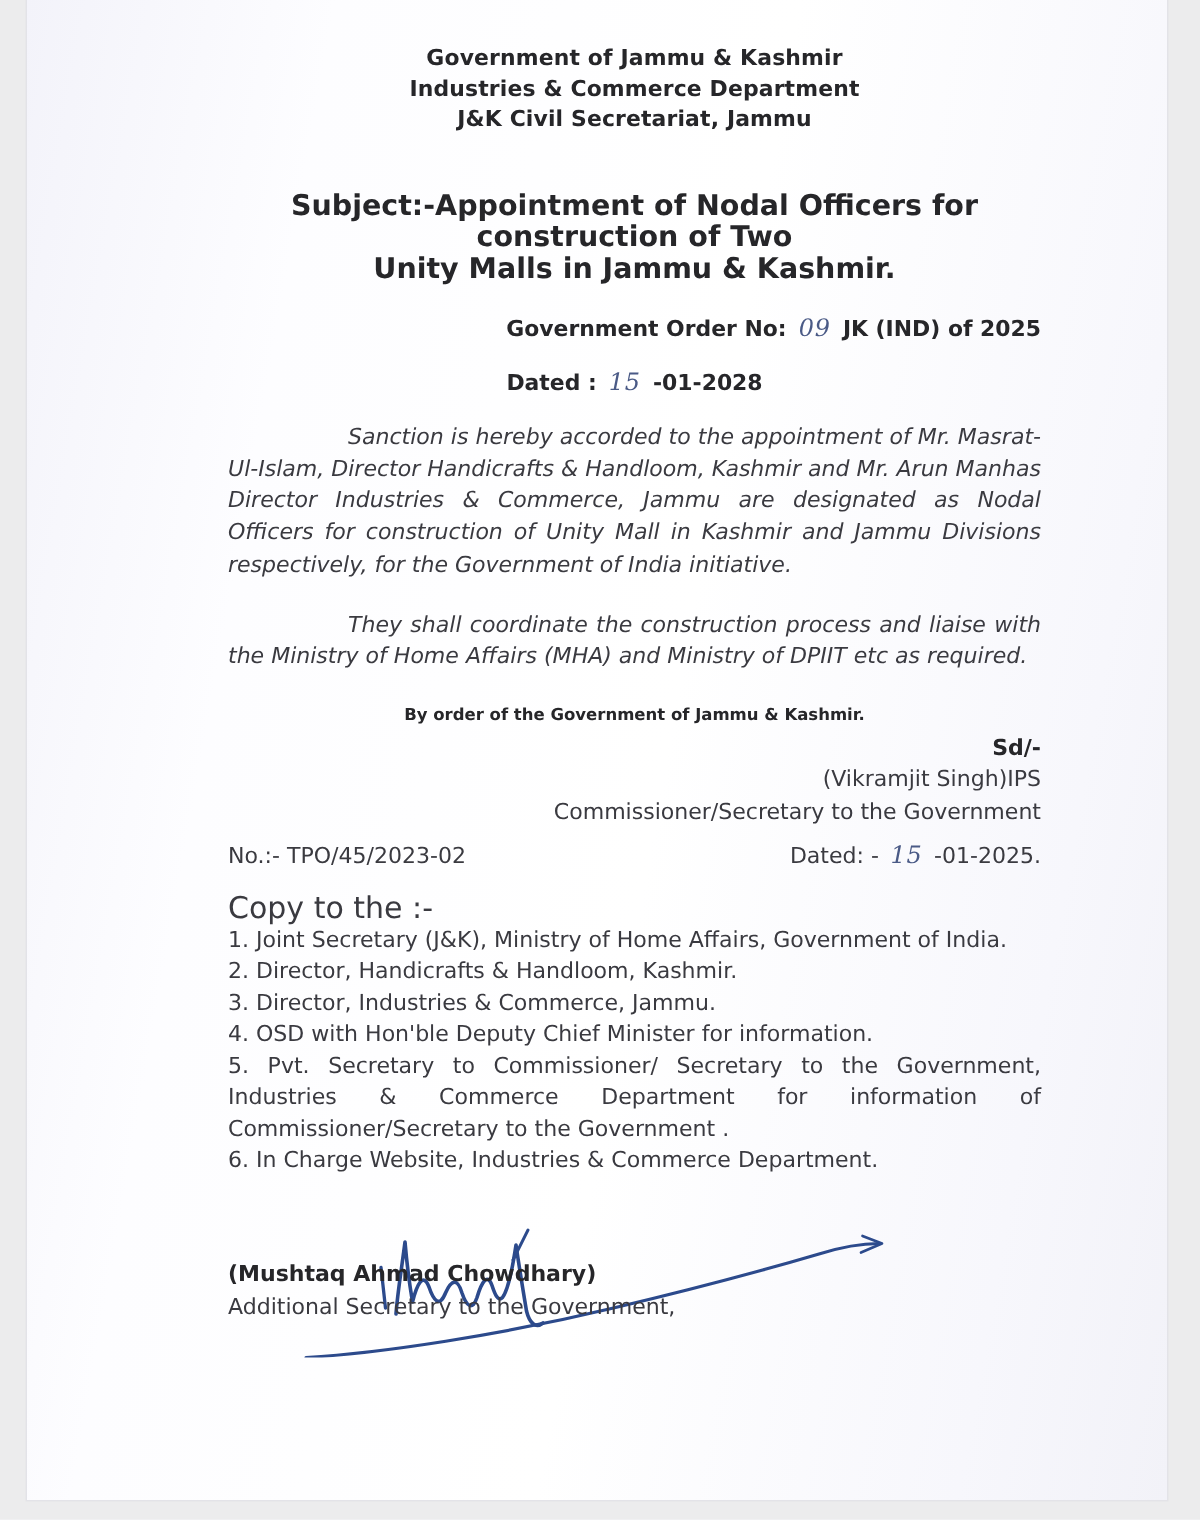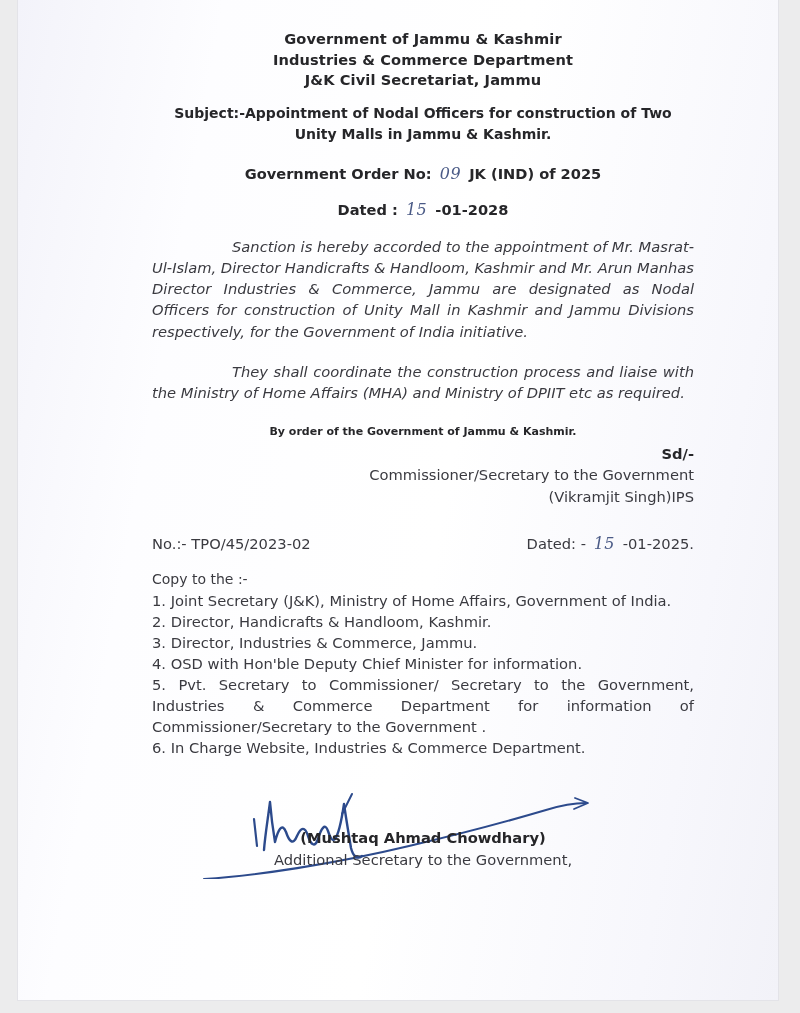--- a/index.html
+++ b/index.html
@@ -49,33 +49,33 @@
     font-size: 14.6px;
     line-height: 20.5px;
     letter-spacing: 0.1px;
     color: #262629;
     padding-top: 29px;
   }
   .doc-header div { white-space: nowrap; }
 
   
   .subject-block {
-    margin-top: 12px;
-    font-weight: bold;
-    font-size: 14px;
+    margin-top: 36px;
+    font-weight: bold;
+    font-size: 19px;
     line-height: 21px;
     color: #262629;
     text-align: center;
   }
   .subject-line-1 { display: block; }
   .subject-line-2 { display: block; }
 
   .order-no-line {
     margin-top: 19px;
-    text-align: center;
+    text-align: right;
     font-weight: bold;
     font-size: 14.6px;
     color: #262629;
   }
   .dated-line {
     margin-top: 17px;
     text-align: center;
     font-weight: bold;
     font-size: 14.6px;
     color: #262629;
@@ -116,33 +116,33 @@
     margin-top: 5px;
     text-align: right;
     font-size: 14.7px;
     line-height: 21.5px;
     color: #3a3a40;
   }
   .sign-sd { font-weight: bold; color: #262629; }
 
   
   .ref-row {
-    margin-top: 27px;
+    margin-top: 8px;
     display: flex;
     justify-content: space-between;
     align-items: baseline;
     font-size: 14.7px;
     color: #3a3a40;
   }
   .ref-dated { padding-right: 0px; }
 
   
   .copy-head {
     margin-top: 16px;
-    font-size: 14px;
+    font-size: 20px;
     line-height: 21px;
     color: #3a3a40;
   }
   .copy-list {
     margin: 0;
     padding: 0;
     list-style: none;
     font-size: 14.7px;
     line-height: 21px;
     color: #3a3a40;
@@ -155,23 +155,23 @@
 
   
   .bottom-sign-wrap {
     position: relative;
     margin-top: 26px;
     height: 90px;
   }
   .bottom-sign-text {
     position: absolute;
     right: 0;
-    top: 43px;
+    top: 29px;
     width: 100%;
-    text-align: center;
+    text-align: left;
     font-size: 14.7px;
     line-height: 21.5px;
     color: #3a3a40;
   }
   .bottom-sign-text .name { font-weight: bold; color: #262629; }
   .sig-svg {
     position: absolute;
     left: 42px;
     top: 0px;
     width: 500px;
@@ -210,22 +210,22 @@
       </div>
 
       <p class="body-para">Sanction is hereby accorded to the appointment of Mr. Masrat-Ul-Islam, Director Handicrafts &amp; Handloom, Kashmir and Mr. Arun Manhas Director Industries &amp; Commerce, Jammu are designated as Nodal Officers for construction of Unity Mall in Kashmir and Jammu Divisions respectively, for the Government of India initiative.</p>
 
       <p class="body-para second">They shall coordinate the construction process and liaise with the Ministry of Home Affairs (MHA) and Ministry of DPIIT etc as required.</p>
 
       <div class="by-order">By order of the Government of Jammu &amp; Kashmir.</div>
 
       <div class="sign-block">
         <div class="sign-sd">Sd/-</div>
+        <div>(Vikramjit Singh)IPS</div>
         <div>Commissioner/Secretary to the Government</div>
-        <div>(Vikramjit Singh)IPS</div>
       </div>
 
       <div class="ref-row">
         <span>No.:- TPO/45/2023-02</span>
         <span class="ref-dated">
           <span>Dated: -</span>
           <span class="handwritten">15</span>
           <span>-01-2025.</span>
         </span>
       </div>

